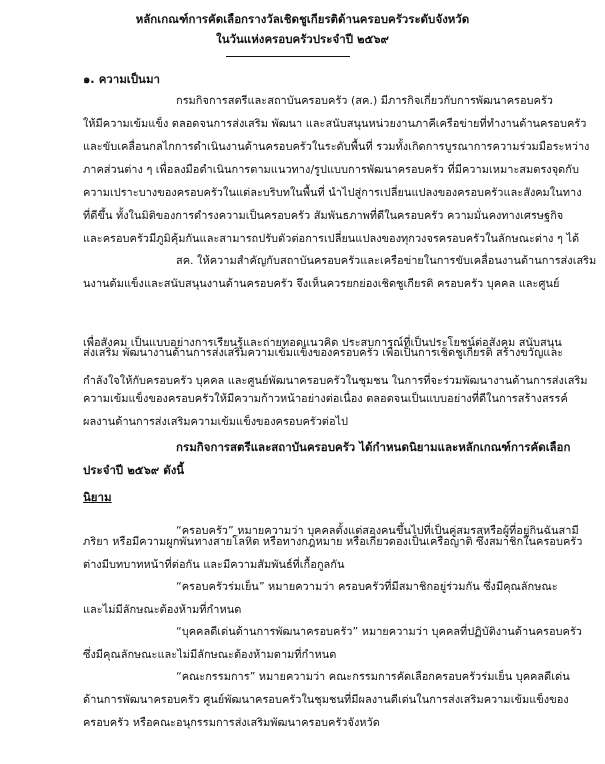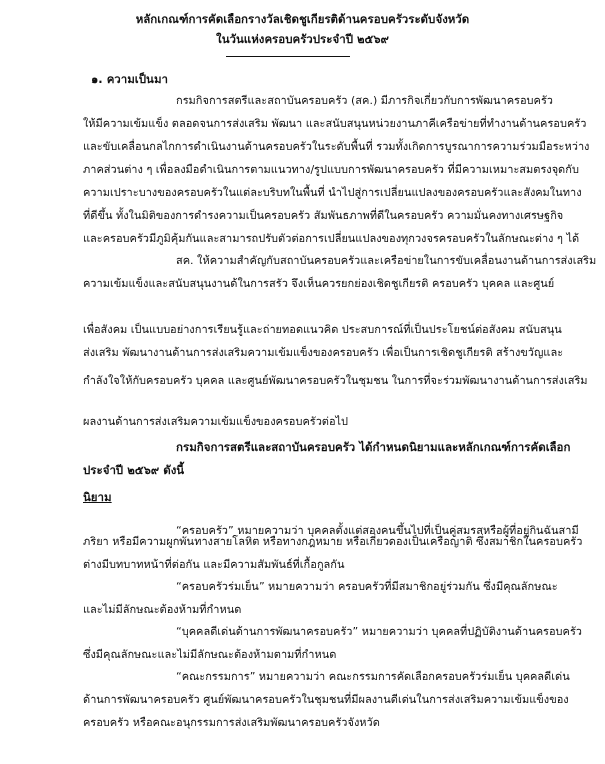--- a/index.html
+++ b/index.html
@@ -4,21 +4,21 @@
 <style>
   html, body { margin:0; padding:0; background:#ffffff; }
   body { width:605px; height:764px; overflow:hidden; position:relative;
          font-family:"DejaVu Sans", "Liberation Sans", sans-serif; color:#111; }
   .page { position:absolute; left:0; top:0; width:605px; height:588px; }
   .title { position:absolute; left:0; width:605px; text-align:center;
            font-size:11.5px; font-weight:bold; line-height:18px; }
   .rule { position:absolute; left:226px; width:124px; height:1px; background:#111; top:56px; }
   .line { position:absolute; left:83px; font-size:11px; white-space:nowrap; line-height:14px; }
   .indent { left:176px; }
-  .sec { position:absolute; left:83px; font-size:11.5px; font-weight:bold; white-space:nowrap;margin-left:8px; }
+  .sec { position:absolute; left:83px; font-size:11.5px; font-weight:bold; white-space:nowrap; }
   .bold { font-weight:bold; font-size:11.5px; }
   .u { text-decoration:underline; }
 </style>
 </head>
 <body>
 
 <div class="page">
   <div class="title" style="top:10px">หลักเกณฑ์การคัดเลือกรางวัลเชิดชูเกียรติด้านครอบครัวระดับจังหวัด</div>
   <div class="title" style="top:30px">ในวันแห่งครอบครัวประจำปี ๒๕๖๙</div>
   <div class="rule"></div>
@@ -26,24 +26,25 @@
   <div class="sec" style="top:70px">๑. ความเป็นมา</div>
 
   <div class="line indent" style="top:94px">กรมกิจการสตรีและสถาบันครอบครัว (สค.) มีภารกิจเกี่ยวกับการพัฒนาครอบครัว</div>
   <div class="line" style="top:117px">ให้มีความเข้มแข็ง ตลอดจนการส่งเสริม พัฒนา และสนับสนุนหน่วยงานภาคีเครือข่ายที่ทำงานด้านครอบครัว</div>
   <div class="line" style="top:140px">และขับเคลื่อนกลไกการดำเนินงานด้านครอบครัวในระดับพื้นที่ รวมทั้งเกิดการบูรณาการความร่วมมือระหว่าง</div>
   <div class="line" style="top:163px">ภาคส่วนต่าง ๆ เพื่อลงมือดำเนินการตามแนวทาง/รูปแบบการพัฒนาครอบครัว ที่มีความเหมาะสมตรงจุดกับ</div>
   <div class="line" style="top:186px">ความเปราะบางของครอบครัวในแต่ละบริบทในพื้นที่ นำไปสู่การเปลี่ยนแปลงของครอบครัวและสังคมในทาง</div>
   <div class="line" style="top:209px">ที่ดีขึ้น ทั้งในมิติของการดำรงความเป็นครอบครัว สัมพันธภาพที่ดีในครอบครัว ความมั่นคงทางเศรษฐกิจ</div>
   <div class="line" style="top:232px">และครอบครัวมีภูมิคุ้มกันและสามารถปรับตัวต่อการเปลี่ยนแปลงของทุกวงจรครอบครัวในลักษณะต่าง ๆ ได้</div>
   <div class="line indent" style="top:254px">สค. ให้ความสำคัญกับสถาบันครอบครัวและเครือข่ายในการขับเคลื่อนงานด้านการส่งเสริม</div>
-  <div class="line" style="top:277px">ความเข้มแข็งและสนับสนุนงานด้ในการสรัว จึงเห็นควรยกย่องเชิดชูเกียรติ ครอบครัว บุคคล และศูนย์</div>
-  <div class="line" style="top:323px">เพื่อสังคม เป็นแบบอย่างการเรียนรู้และถ่ายทอดแนวคิด ประสบการณ์ที่เป็นประโยชน์ต่อสังคม สนับสนุน</div>
+  <div class="line" style="top:277px">นงานด้มแข็งและสนับสนุนงานด้านครอบครัว จึงเห็นควรยกย่องเชิดชูเกียรติ ครอบครัว บุคคล และศูนย์</div>
+  <div class="line" style="top:336px">เพื่อสังคม เป็นแบบอย่างการเรียนรู้และถ่ายทอดแนวคิด ประสบการณ์ที่เป็นประโยชน์ต่อสังคม สนับสนุน</div>
   <div class="line" style="top:346px">ส่งเสริม พัฒนางานด้านการส่งเสริมความเข้มแข็งของครอบครัว เพื่อเป็นการเชิดชูเกียรติ สร้างขวัญและ</div>
   <div class="line" style="top:374px">กำลังใจให้กับครอบครัว บุคคล และศูนย์พัฒนาครอบครัวในชุมชน ในการที่จะร่วมพัฒนางานด้านการส่งเสริม</div>
+  <div class="line" style="top:392px">ความเข้มแข็งของครอบครัวให้มีความก้าวหน้าอย่างต่อเนื่อง ตลอดจนเป็นแบบอย่างที่ดีในการสร้างสรรค์</div>
   <div class="line" style="top:415px">ผลงานด้านการส่งเสริมความเข้มแข็งของครอบครัวต่อไป</div>
 
   <div class="line indent bold" style="top:440px">กรมกิจการสตรีและสถาบันครอบครัว ได้กำหนดนิยามและหลักเกณฑ์การคัดเลือก</div>
   <div class="line bold" style="top:463px">ประจำปี ๒๕๖๙ ดังนี้</div>
 
   <div class="line bold u" style="top:490px">นิยาม</div>
 
   <div class="line indent" style="top:524px">“ครอบครัว” หมายความว่า บุคคลตั้งแต่สองคนขึ้นไปที่เป็นคู่สมรสหรือผู้ที่อยู่กินฉันสามี</div>
   <div class="line" style="top:535px">ภริยา หรือมีความผูกพันทางสายโลหิต หรือทางกฎหมาย หรือเกี่ยวดองเป็นเครือญาติ ซึ่งสมาชิกในครอบครัว</div>
   <div class="line" style="top:558px">ต่างมีบทบาทหน้าที่ต่อกัน และมีความสัมพันธ์ที่เกื้อกูลกัน</div>

